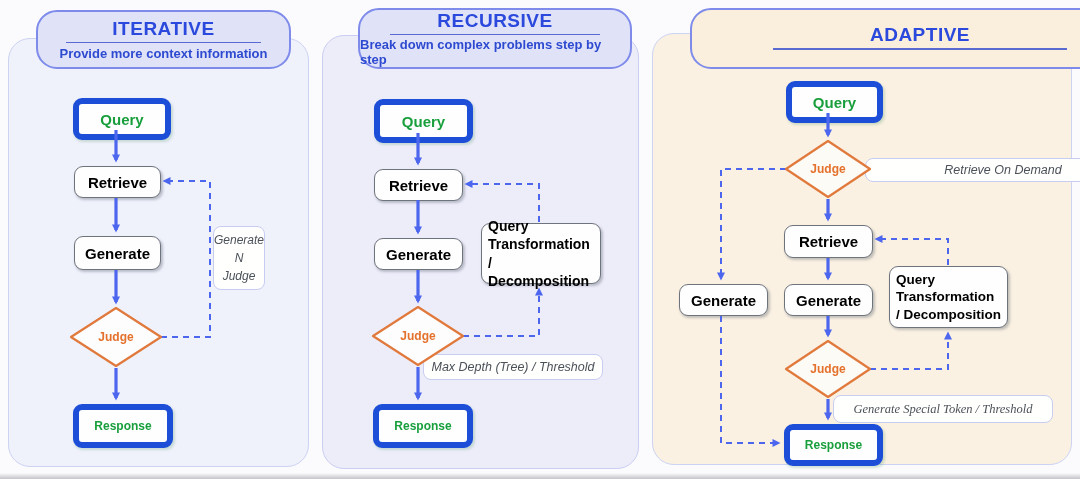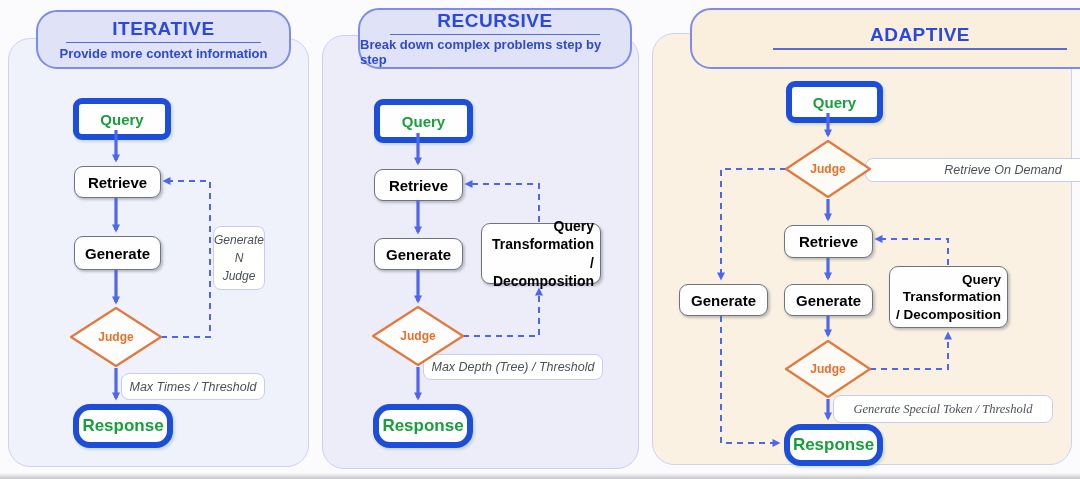--- a/index.html
+++ b/index.html
@@ -20,22 +20,22 @@
   .hdr-title{font-size:19px;font-weight:800;color:#2b49dc;letter-spacing:.5px;line-height:1.15;}
   .hdr-line{height:1.5px;background:#5a6ad0;width:78%;margin:2px 0 3px;}
   .hdr-sub{font-size:13px;font-weight:600;color:#2d4ad0;}
 
   
   .node{position:absolute;display:flex;align-items:center;justify-content:center;
         background:#fefefe;border:1.7px solid #6e747c;border-radius:9px;
         font-weight:700;color:#000000;font-size:15px;
         box-shadow:1.5px 2px 2.5px rgba(80,85,100,.33);}
   .terminal{border:6px solid #1d4ed8;color:#189f3c;box-shadow:1.5px 2px 2.5px rgba(60,140,80,.22);text-align:right;}
-  .response{font-size:17px;border-radius:17px;}
-  .qtd{font-size:14px;line-height:1.3;text-align:right;padding:2px 6px;box-sizing:border-box;}
+  .response{font-size:12px;}
+  .qtd{font-size:14px;line-height:1.3;text-align:left;padding:2px 6px;box-sizing:border-box;}
   .qtd3{font-size:13.5px;}
 
   
   .annotation{position:absolute;display:flex;align-items:center;justify-content:center;
         background:#fffffe;border:1.2px solid #c7ccf1;border-radius:8px;
         color:#4b5158;font-style:italic;font-size:12.5px;font-weight:500;white-space:nowrap;}
   .note{flex-direction:column;line-height:1.5;font-size:12px;white-space:normal;text-align:center;}
 
   
   .judge{position:absolute;transform:translate(-50%,-50%);color:#e4712c;font-weight:700;font-size:12px;z-index:3;}
@@ -81,21 +81,20 @@
     <div class="judge" style="left:107px;top:298px;">Judge</div>
     <div class="node terminal response" style="left:64px;top:365px;width:88px;height:32px;">
         <span>Response</span>
       </div>
 
     <div class="annotation note" style="left:204px;top:187px;width:50px;height:62px;">
       <span>Generate</span>
       <span>N</span>
       <span>Judge</span>
     </div>
-    <div class="annotation" style="left:112px;top:334px;width:142px;height:25px;">Max Times / Threshold</div>
   </div>
   <div class="header header-blue" style="left:36px;top:10px;width:251px;height:55px;">
     <div class="hdr-title">ITERATIVE</div>
     <div class="hdr-line"></div>
     <div class="hdr-sub">Provide more context information</div>
   </div>
 
   <div class="panel panel-blue2">
     <svg class="wires" width="315" height="432" viewBox="0 0 315 432">
       <defs>

